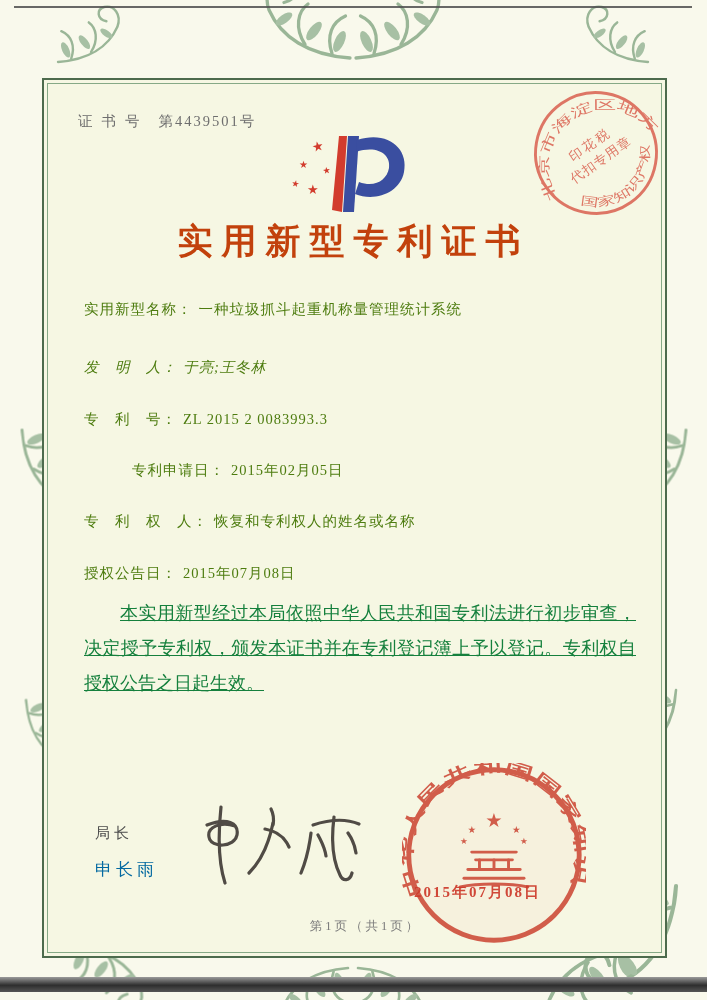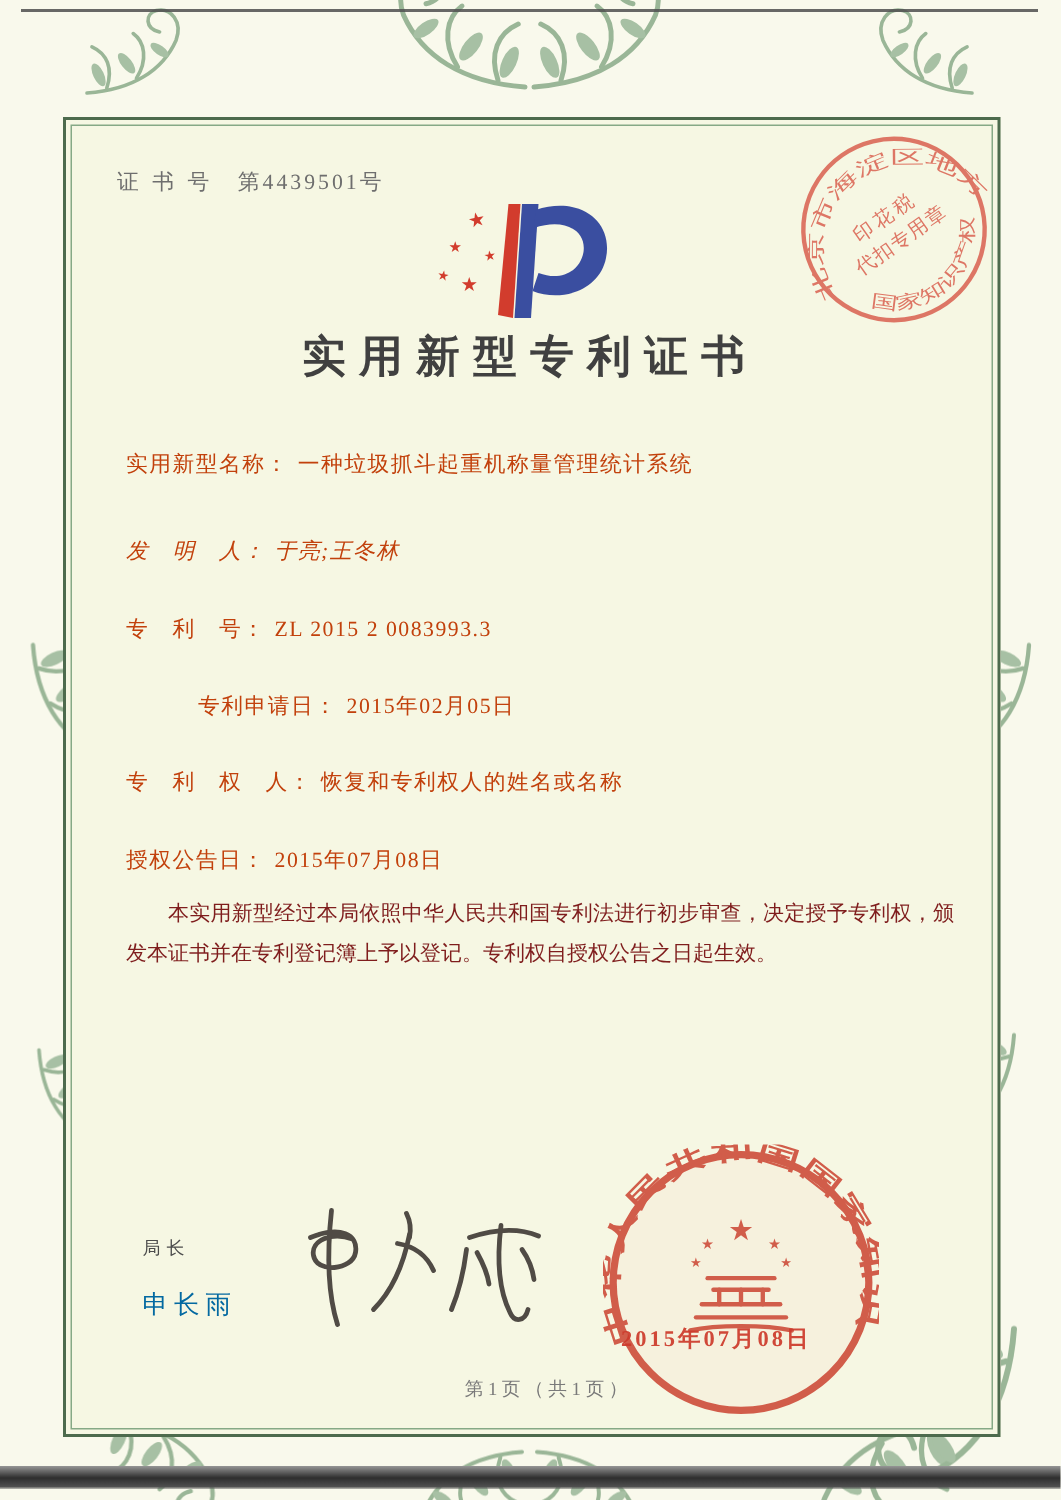--- a/index.html
+++ b/index.html
@@ -20,32 +20,32 @@
     border:2px solid #4d6b4d;background:#f6f7e3;}
   .frame-inner{position:absolute;inset:3px;border:1px solid #86a986;}
   
   .cert-no{position:absolute;left:78px;top:112px;font-size:14.5px;color:#6e6e6e;}
   .cert-no .lbl{letter-spacing:9px;margin-right:10px;font-family:Liberation Mono, monospace;}
   .cert-no .num{letter-spacing:2px;}
   
   .logo{position:absolute;left:283px;top:130px;width:140px;height:95px;}
   
   .title{position:absolute;left:0;top:218px;width:707px;text-align:center;
-    font-size:29px;font-weight:600;color:#404040;letter-spacing:9px;}
-  
-  .field{position:absolute;left:84px;font-size:14.5px;color:#c2410c;white-space:nowrap;}
+    font-size:35px;font-weight:600;color:#c2410c;letter-spacing:9px;}
+  
+  .field{position:absolute;left:84px;font-size:14.5px;color:#4d7c0f;white-space:nowrap;}
   .field .flabel{letter-spacing:1px;}
   .field .fvalue{margin-left:6px;letter-spacing:1px;}
   .f0{top:300px;} .f1{top:358px;font-style:italic;} .f2{top:410px;} .f3{top:461px;margin-left:48px;} .f4{top:512px;} .f5{top:564px;}
   
-  .paras{position:absolute;left:84px;top:596px;width:552px;font-size:14px;
-    color:#7f1d1d;text-align:justify;line-height:1.95;}
+  .paras{position:absolute;left:84px;top:596px;width:552px;font-size:18px;
+    color:#15803d;text-align:justify;line-height:1.95;text-decoration:underline;}
   .paras p{margin:0;text-indent:2em;}
   
-  .director-title{position:absolute;left:95px;top:824px;font-size:12px;color:#4c4c4c;letter-spacing:4px;}
+  .director-title{position:absolute;left:95px;top:824px;font-size:15px;color:#4c4c4c;letter-spacing:4px;}
   .director-name{position:absolute;left:95px;top:858px;font-size:17px;color:#0369a1;letter-spacing:4px;}
   .signature{position:absolute;left:185px;top:795px;width:200px;height:100px;}
   
   .issue-seal{position:absolute;left:402px;top:763px;width:184px;height:184px;opacity:.88;}
   .issue-date{position:absolute;left:414px;top:883px;font-size:15px;font-weight:bold;
     color:#cd3a2b;letter-spacing:2px;opacity:.92;}
   .tax-stamp{position:absolute;left:518px;top:68px;width:156px;height:170px;opacity:.8;}
   
   .page-footer{position:absolute;left:12px;top:918px;width:707px;text-align:center;
     font-size:12.5px;color:#7a7a7a;letter-spacing:3px;}

